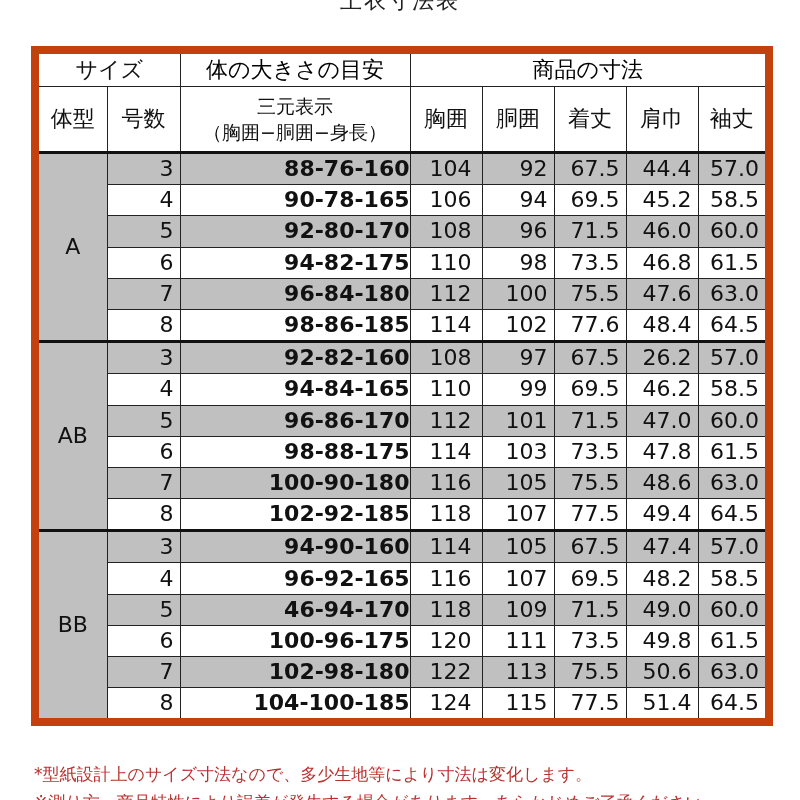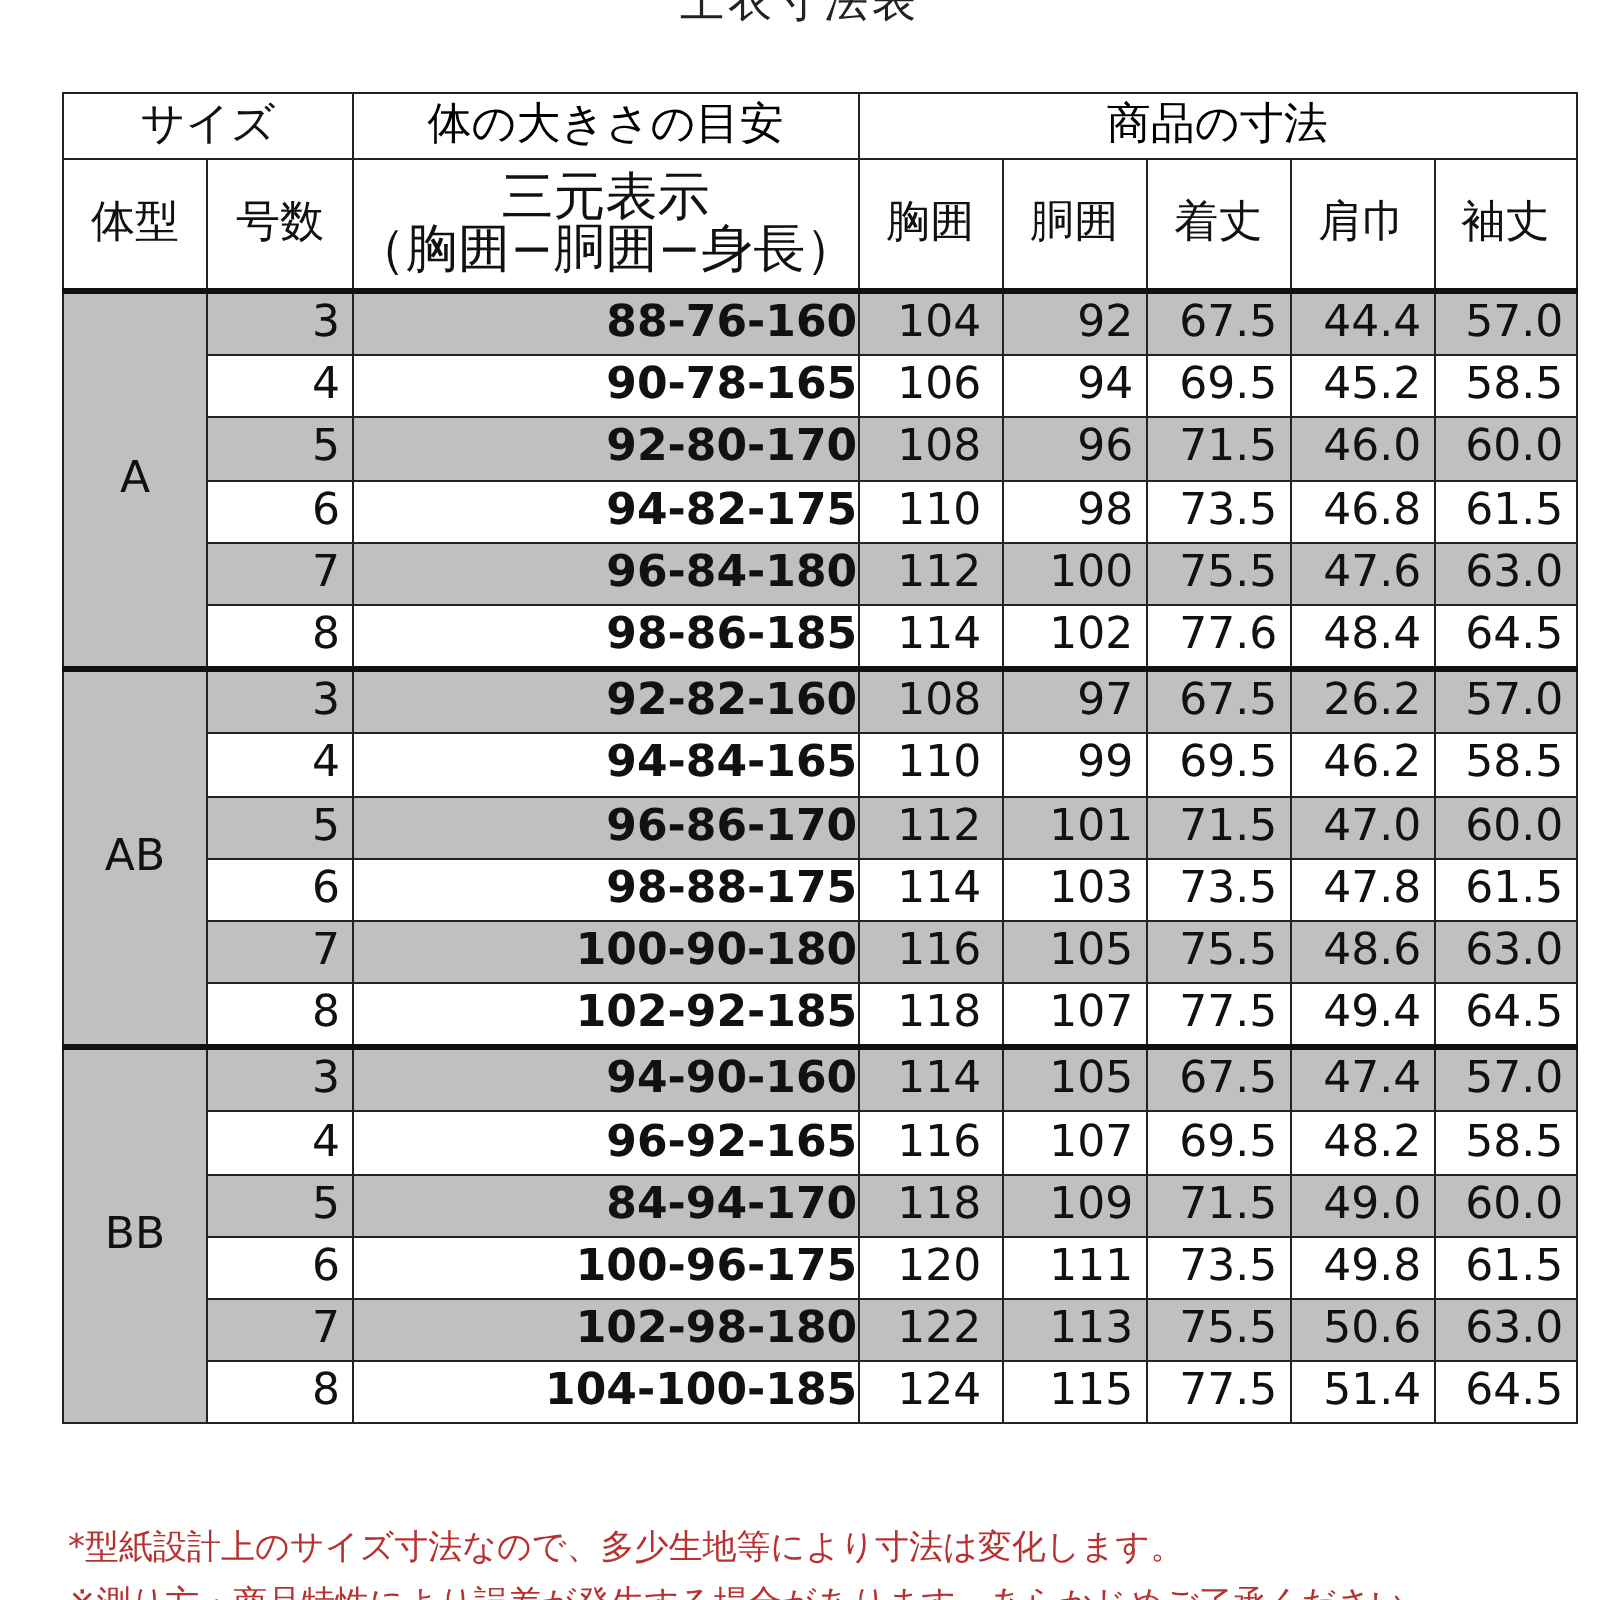--- a/index.html
+++ b/index.html
@@ -8,32 +8,32 @@
     font-family: "DejaVu Sans", "Liberation Sans", sans-serif;
     color:#111; position:relative;
   }
   .title {
     position:absolute; left:0; width:800px; top:-14px; text-align:center;
     font-size:22px; color:#222; letter-spacing:2px;
   }
   table.sz {
     position:absolute; left:31px; top:46px;
     border-collapse:collapse;
-    border:1px solid #c2410c;
+    border:8px solid #c2410c;
     table-layout:fixed;
   }
   table.sz td {
     border:1.5px solid #222;
     padding:0; font-size:22px; line-height:1; white-space:nowrap;
     overflow:hidden;
   }
   .h1 td { height:32px; text-align:center; }
   .h2 td { height:64px; text-align:center; }
   .red { color:#000000; }
-  .h2 .two { font-size:26px; line-height:26px;margin-top:18px; }
+  .h2 .two { font-size:19px; line-height:26px;margin-top:18px; }
   .row td { height:30.2px; }
   .row.gray td.g { background:#c0c0c0; }
   .grp { background:#c0c0c0; text-align:center; vertical-align:middle; }
   .num { text-align:right; padding-right:6px !important; }
   .ctr { text-align:right;font-weight:bold; }
   .pr { text-align:right; padding-right:10px !important; }
   .grp-top td { border-top:3px solid #111 !important; }
   .notes {
     position:absolute; left:34px; top:760px; color:#b8312f; font-size:17px;
     line-height:28px; white-space:nowrap;
@@ -200,21 +200,21 @@
         <td class="g num">4</td>
         <td class="g ctr">96-92-165</td>
         <td class="g pr">116</td>
         <td class="g num">107</td>
         <td class="g num">69.5</td>
         <td class="g num">48.2</td>
         <td class="g num">58.5</td>
       </tr>
       <tr class="row gray">
         <td class="g num">5</td>
-        <td class="g ctr">84-94-170</td>
+        <td class="g ctr">46-94-170</td>
         <td class="g pr">118</td>
         <td class="g num">109</td>
         <td class="g num">71.5</td>
         <td class="g num">49.0</td>
         <td class="g num">60.0</td>
       </tr>
       <tr class="row">
         <td class="g num">6</td>
         <td class="g ctr">100-96-175</td>
         <td class="g pr">120</td>

